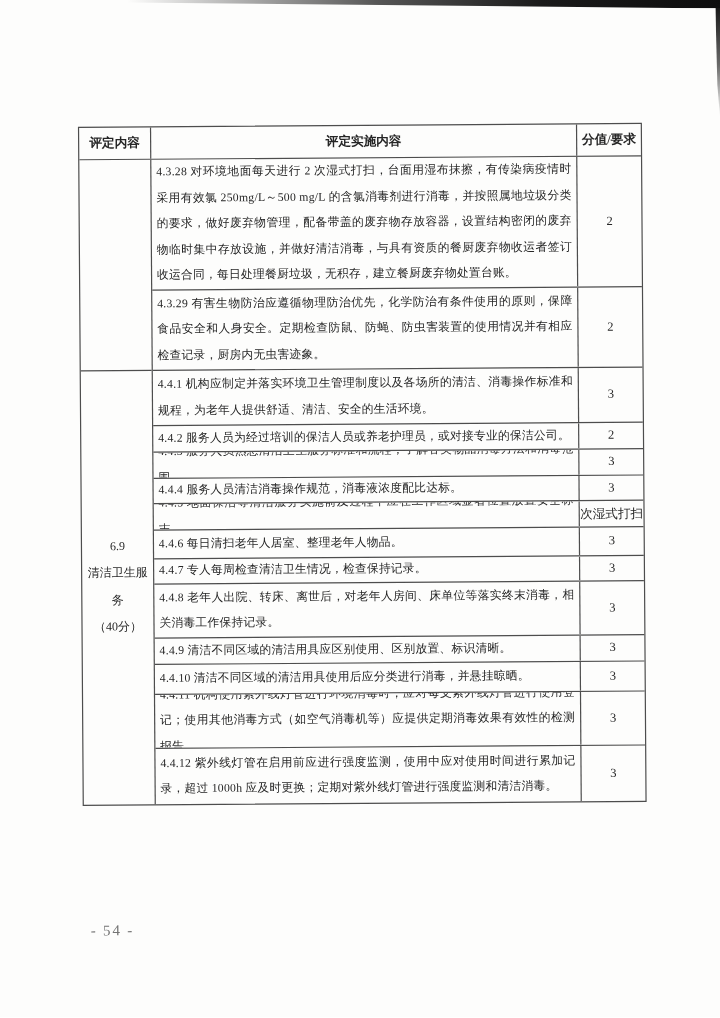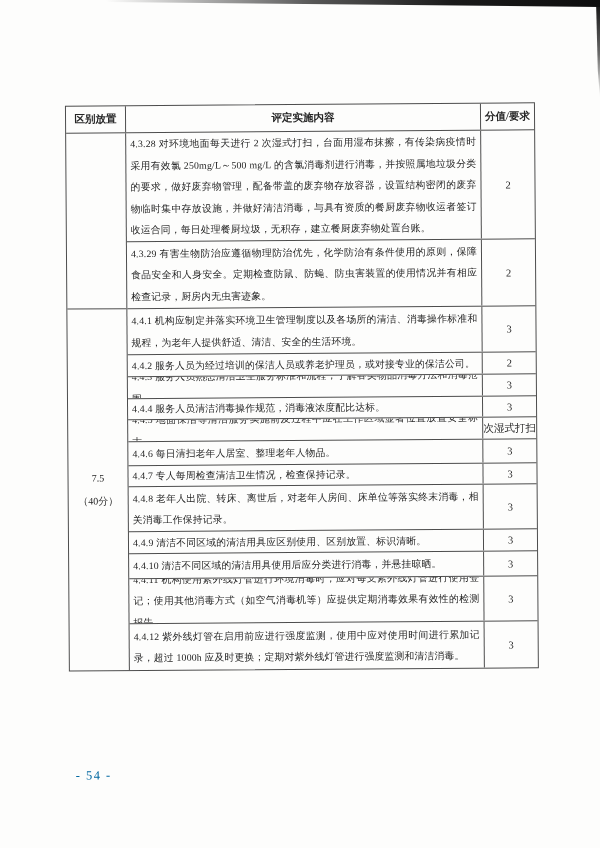--- a/index.html
+++ b/index.html
@@ -68,42 +68,43 @@
   .rows .row:nth-child(8){height:24px}
   .rows .row:nth-child(9){height:21px}
   .rows .row:nth-child(10){height:45px}
   .rows .row:nth-child(11){height:22px}
   .rows .row:nth-child(12){height:25px}
   .rows .row:nth-child(13){height:45px}
   .rows .row:nth-child(14){height:46px}
 
   .page-number {
     position:absolute; left:73px; top:767px;
-    font-size:12.5px; letter-spacing:1.5px; color:#0369a1;
+    font-size:12.5px; letter-spacing:1.5px; color:#737373;
   }
 </style>
 </head>
 <body>
 
 <div class="sheet">
   <div class="scan-edge-top"></div>
   <div class="scan-edge-right"></div>
 
   <div class="tilt">
     <div class="table">
       <div class="thead">
-        <div class="hc hc1">区别放置</div>
+        <div class="hc hc1">评定内容</div>
         <div class="hc hc2">评定实施内容</div>
         <div class="hc hc3">分值/要求</div>
       </div>
       <div class="tbody">
         <div class="leftcol">
           <div class="leftcell empty"></div>
           <div class="leftcell section">
-            <div class="seg">7.5</div>
+            <div class="seg">6.9</div>
+            <div class="seg">清洁卫生服务</div>
             <div class="seg">（40分）</div>
           </div>
         </div>
         <div class="rows">
             <div class="row">
               <div class="textcell">
                 <div class="txt">4.3.28 对环境地面每天进行 2 次湿式打扫，台面用湿布抹擦，有传染病疫情时采用有效氯 250mg/L～500 mg/L 的含氯消毒剂进行消毒，并按照属地垃圾分类的要求，做好废弃物管理，配备带盖的废弃物存放容器，设置结构密闭的废弃物临时集中存放设施，并做好清洁消毒，与具有资质的餐厨废弃物收运者签订收运合同，每日处理餐厨垃圾，无积存，建立餐厨废弃物处置台账。</div>
               </div>
               <div class="scorecell">2</div>
             </div>

